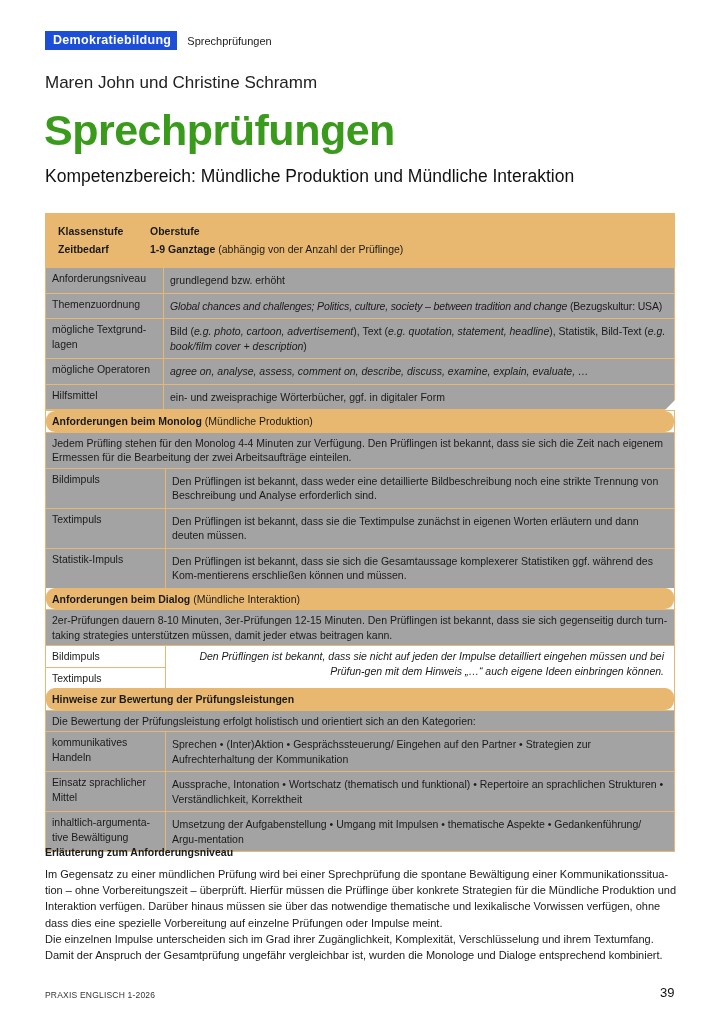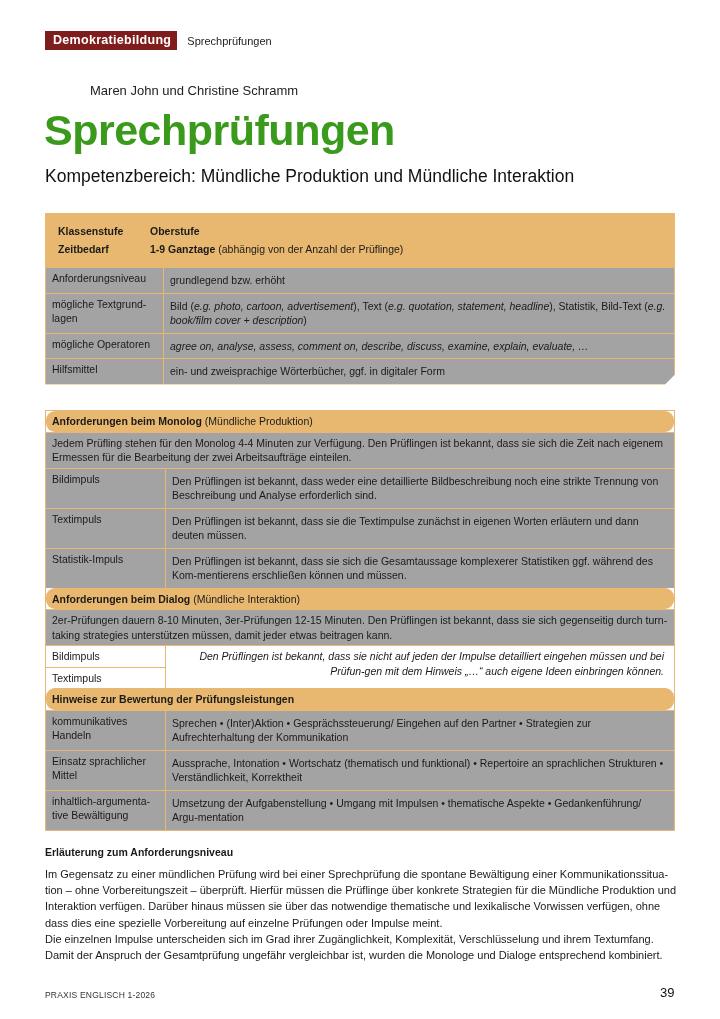--- a/index.html
+++ b/index.html
@@ -8,26 +8,26 @@
     font-family: "Liberation Sans", "DejaVu Sans", sans-serif;
     color: #1a1a1a;
     position: relative;
     overflow: hidden;
   }
   .page { position: absolute; left: 0; top: 0; width: 720px; height: 1019px; }
 
   
   .topline { position: absolute; left: 45px; top: 31px; display: flex; align-items: center; }
   .tag {
-    background: #7f1d1d; color: #fff; font-weight: bold; font-size: 12.5px;
+    background: #1d4ed8; color: #fff; font-weight: bold; font-size: 12.5px;
     padding: 2px 6px 3px 8px; letter-spacing: 0.3px; line-height: 14px;
   }
   .tag-sub { font-size: 11px; color: #222; margin-left: 10px; line-height: 14px; }
 
-  .authors { position: absolute; left: 45px; top: 83px; font-size: 13px; color: #222; margin-left: 45px; }
+  .authors { position: absolute; left: 45px; top: 73px; font-size: 17px; color: #222; }
   .title {
     position: absolute; left: 44px; top: 106px;
     font-size: 43px; font-weight: bold; color: #3a9a1c; letter-spacing: -0.5px;
   }
   .subtitle { position: absolute; left: 45px; top: 166px; font-size: 17.5px; color: #111; }
 
   
   .tbl {
     position: absolute; left: 45px; width: 630px;
     border: 1.5px solid #e9b870; font-size: 10.5px; line-height: 14.5px;
@@ -86,20 +86,24 @@
       <div class="hrow">
         <span class="hl">Zeitbedarf</span>
         <span class="hr"><span class="b">1-9 Ganztage</span><span> (abhängig von der Anzahl der Prüflinge)</span></span>
       </div>
     </div>
     <div class="row">
       <div class="c1">Anforderungsniveau</div>
       <div class="c2">grundlegend bzw. erhöht</div>
     </div>
     <div class="row">
+      <div class="c1">Themenzuordnung</div>
+      <div class="c2" style="white-space:nowrap; letter-spacing:-0.15px;"><span class="it">Global chances and challenges; Politics, culture, society – between tradition and change</span><span> (Bezugskultur: USA)</span></div>
+    </div>
+    <div class="row">
       <div class="c1">mögliche Textgrund-<br>lagen</div>
       <div class="c2"><span>Bild (</span><span class="it">e.g. photo, cartoon, advertisement</span><span>), Text (</span><span class="it">e.g. quotation, statement, headline</span><span>), Statistik, Bild-Text (</span><span class="it">e.g. book/film cover + description</span><span>)</span></div>
     </div>
     <div class="row">
       <div class="c1">mögliche Operatoren</div>
       <div class="c2 it">agree on, analyse, assess, comment on, describe, discuss, examine, explain, evaluate, …</div>
     </div>
     <div class="row">
       <div class="c1">Hilfsmittel</div>
       <div class="c2">ein- und zweisprachige Wörterbücher, ggf. in digitaler Form</div>
@@ -137,20 +141,23 @@
         <div>Bildimpuls</div>
         <div>Textimpuls</div>
       </div>
       <div class="rightc">Den Prüflingen ist bekannt, dass sie nicht auf jeden der Impulse detailliert eingehen müssen und bei Prüfun-gen mit dem Hinweis „…“ auch eigene Ideen einbringen können.</div>
     </div>
 
     <div class="row orange">
       <div class="full b">Hinweise zur Bewertung der Prüfungsleistungen</div>
     </div>
     <div class="row">
+      <div class="full">Die Bewertung der Prüfungsleistung erfolgt holistisch und orientiert sich an den Kategorien:</div>
+    </div>
+    <div class="row">
       <div class="c1">kommunikatives<br>Handeln</div>
       <div class="c2">Sprechen • (Inter)Aktion • Gesprächssteuerung/ Eingehen auf den Partner • Strategien zur Aufrechterhaltung der Kommunikation</div>
     </div>
     <div class="row">
       <div class="c1">Einsatz sprachlicher<br>Mittel</div>
       <div class="c2">Aussprache, Intonation • Wortschatz (thematisch und funktional) • Repertoire an sprachlichen Strukturen • Verständlichkeit, Korrektheit</div>
     </div>
     <div class="row">
       <div class="c1">inhaltlich-argumenta-<br>tive Bewältigung</div>
       <div class="c2">Umsetzung der Aufgabenstellung • Umgang mit Impulsen • thematische Aspekte • Gedankenführung/ Argu-mentation</div>

